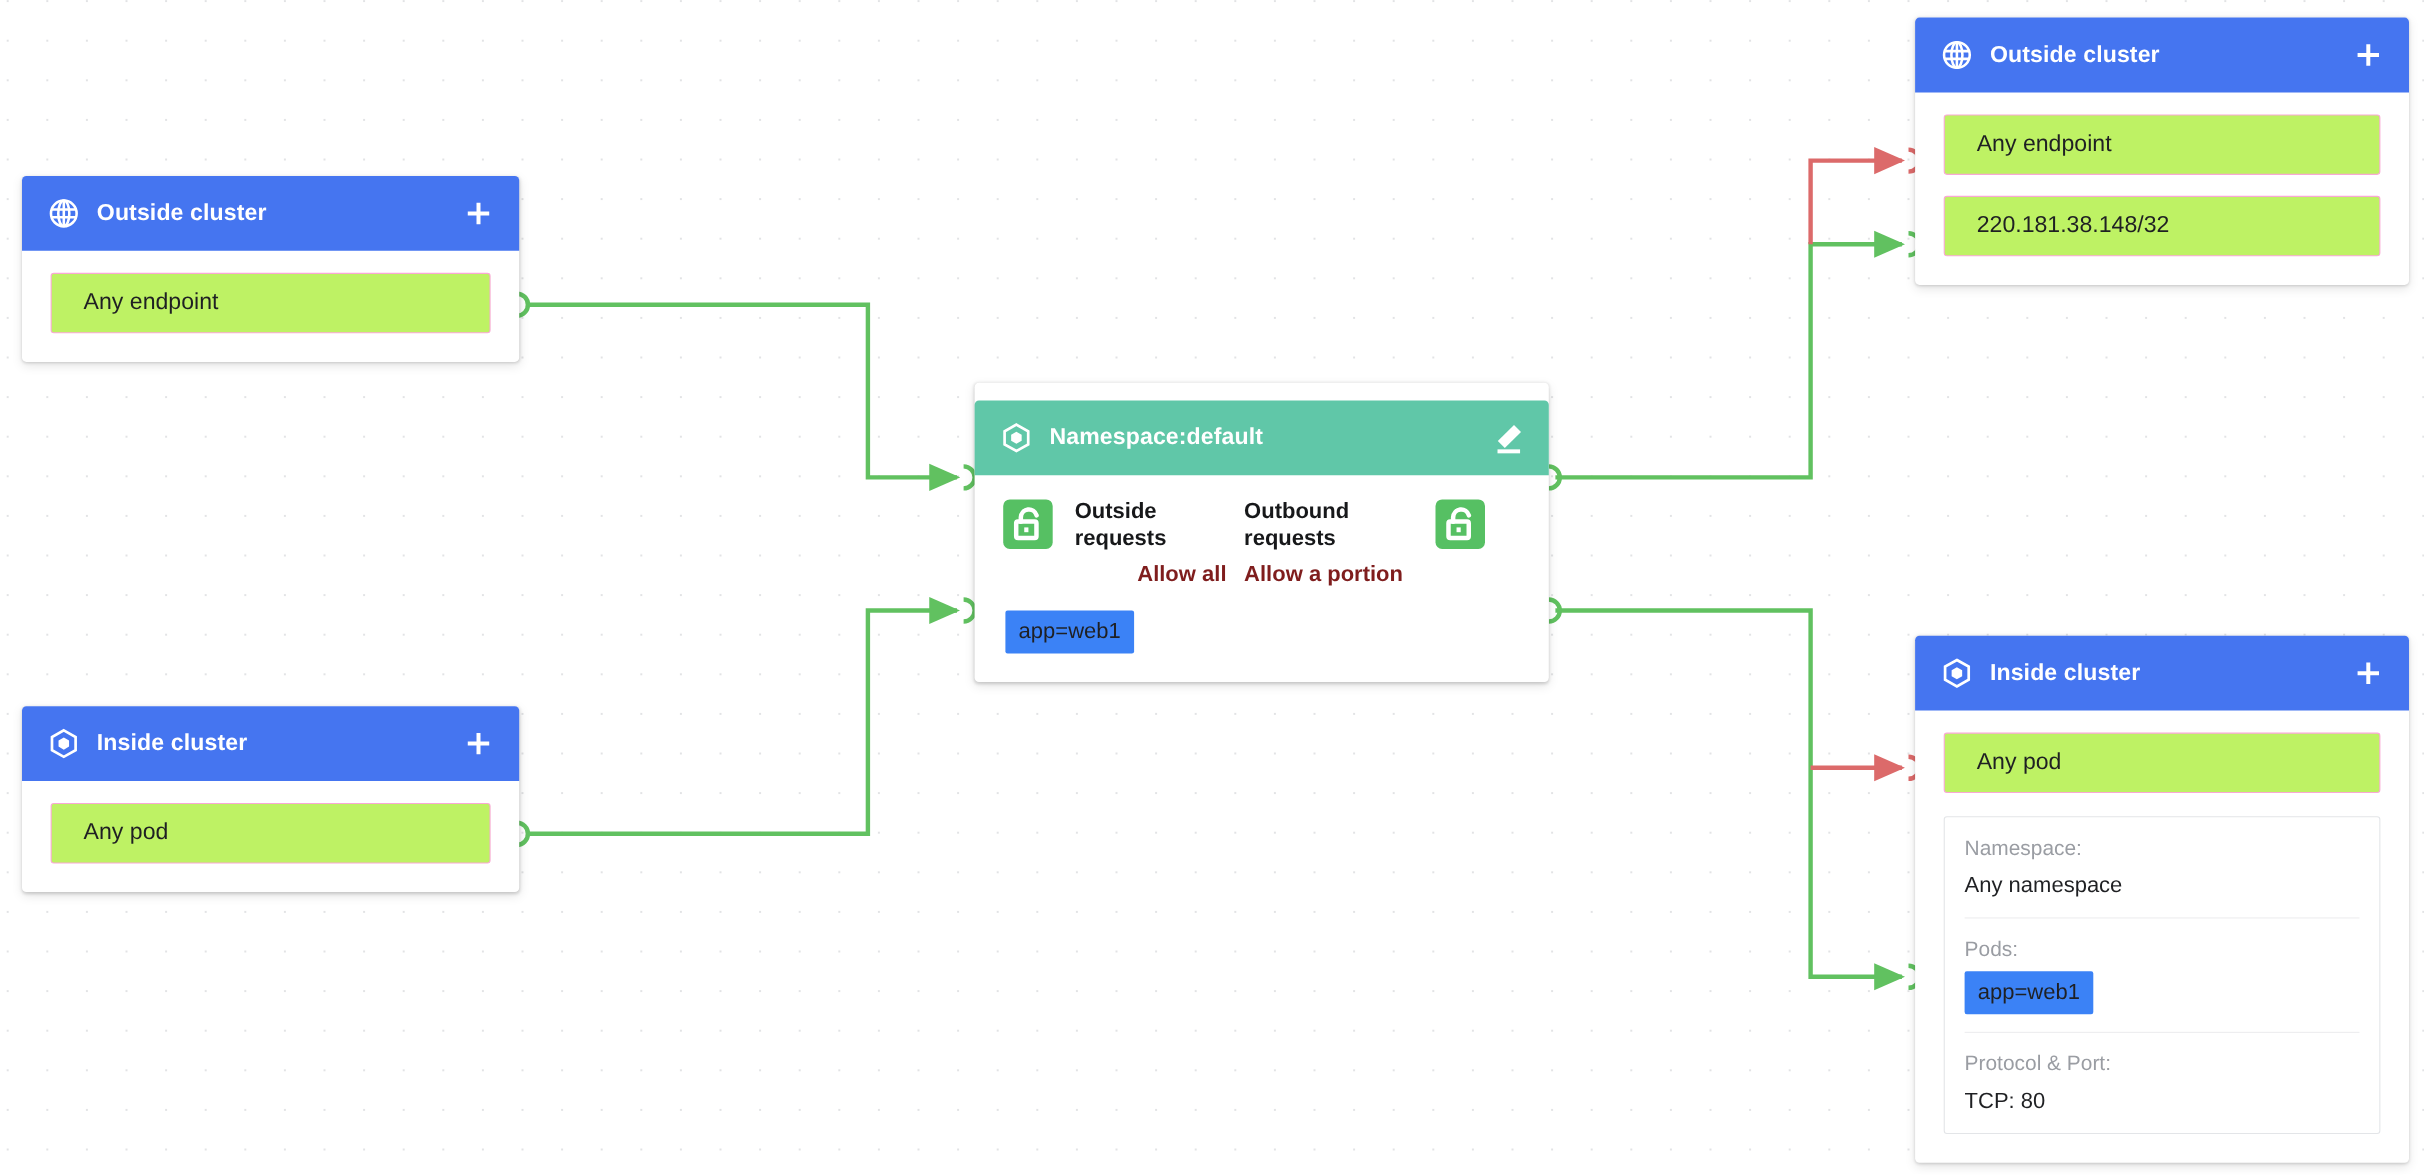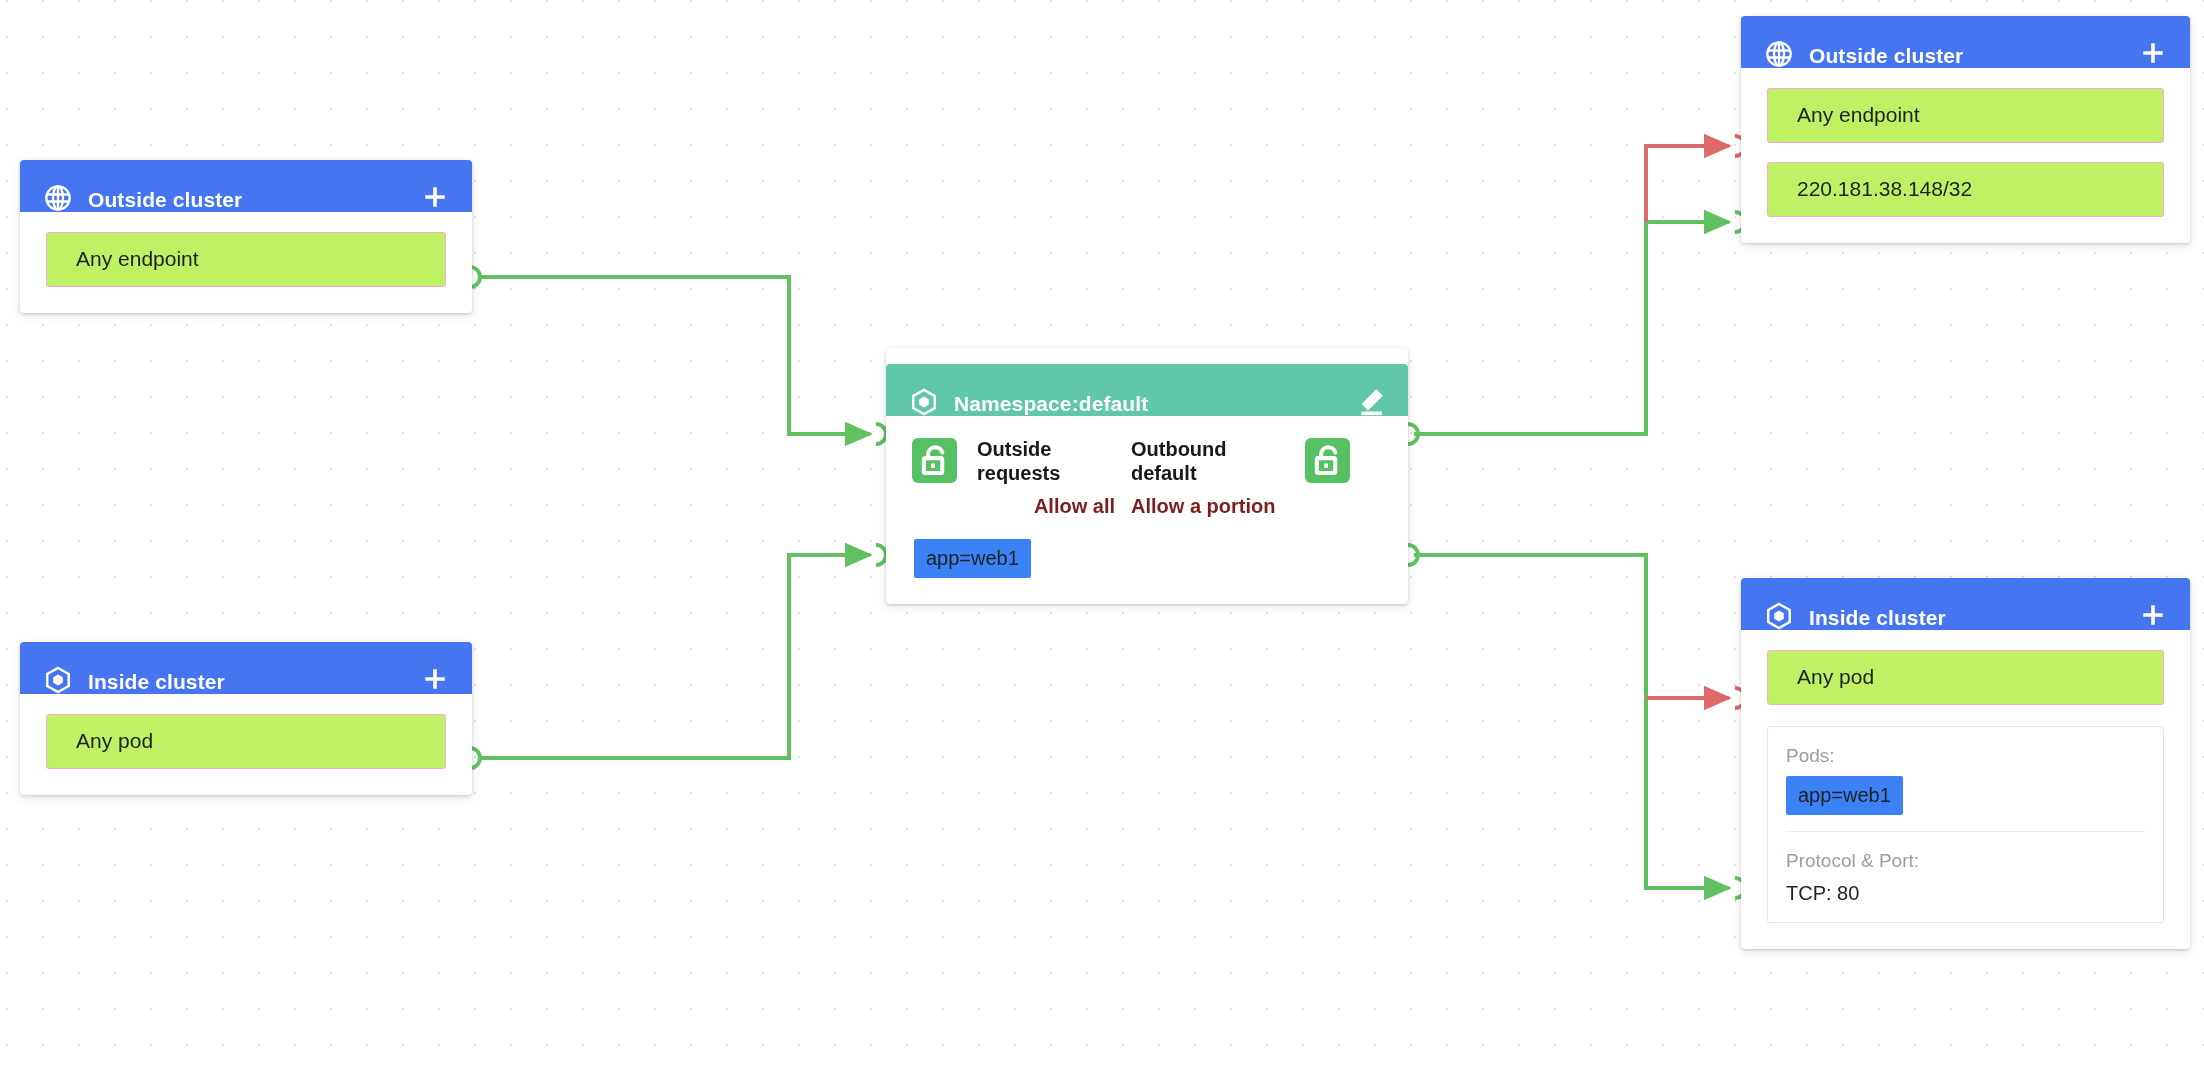--- a/index.html
+++ b/index.html
@@ -38,25 +38,25 @@
   
   .card {
     position: absolute;
     background: #ffffff;
     border-radius: 4px;
     box-shadow: 0 1px 3px rgba(0,0,0,.16), 0 3px 10px rgba(0,0,0,.10);
     box-sizing: border-box;
   }
   .card-header {
     display: flex;
-    align-items: flex-end;
+    align-items: center;
     box-sizing: border-box;
     border-radius: 4px 4px 0 0;
     padding: 0 22px 0 24px;
-    height: 52px;
+    height: 68px;
   }
   .card-header.blue  { background: #4575f0; }
   .card-header.teal  { background: #60c7a8; margin-top: 16px; }
 
   .hdr-icon {
     width: 28px;
     height: 28px;
     flex: 0 0 28px;
     margin-right: 16px;
     display: block;
@@ -260,21 +260,21 @@
         <svg class="lock" viewBox="0 0 32 32">
           <path d="M11.4 14.4 V11.6 a5.2 5.2 0 0 1 10.2 -1.3" fill="none" stroke="#fff" stroke-width="2.9" stroke-linecap="round"></path>
           <rect x="8.4" y="14.3" width="13.1" height="10.6" rx="1.1" fill="none" stroke="#fff" stroke-width="2.9"></rect>
           <rect x="13.6" y="18.1" width="2.7" height="3.1" fill="#fff"></rect>
         </svg>
         <div class="ns-col inb">
           <div class="ns-reqlabel">Outside requests</div>
           <div class="ns-allow">Allow all</div>
         </div>
         <div class="ns-col outb">
-          <div class="ns-reqlabel">Outbound default</div>
+          <div class="ns-reqlabel">Outbound requests</div>
           <div class="ns-allow outb">Allow a portion</div>
         </div>
         <svg class="lock" style="margin-left:22px;" viewBox="0 0 32 32">
           <path d="M11.4 14.4 V11.6 a5.2 5.2 0 0 1 10.2 -1.3" fill="none" stroke="#fff" stroke-width="2.9" stroke-linecap="round"></path>
           <rect x="8.4" y="14.3" width="13.1" height="10.6" rx="1.1" fill="none" stroke="#fff" stroke-width="2.9"></rect>
           <rect x="13.6" y="18.1" width="2.7" height="3.1" fill="#fff"></rect>
         </svg>
       </div>
       <div class="ns-chips">
         <span class="chip">app=web1</span>
@@ -309,20 +309,24 @@
       <div class="hdr-title">Inside cluster</div>
       <svg class="hdr-action" viewBox="0 0 24 24">
         <path d="M12 4.2 V19.8 M4.2 12 H19.8" stroke="#fff" stroke-width="2.9" stroke-linecap="butt" fill="none"></path>
       </svg>
     </div>
     <div class="card-body">
       <div class="field">Any pod</div>
 
       <div class="detail">
         <div class="detail-row">
+          <div class="detail-label">Namespace:</div>
+          <div class="detail-value">Any namespace</div>
+        </div>
+        <div class="detail-row">
           <div class="detail-label">Pods:</div>
           <div class="detail-value">
             <span class="chip">app=web1</span>
           </div>
         </div>
         <div class="detail-row">
           <div class="detail-label">Protocol &amp; Port:</div>
           <div class="detail-value">TCP: 80</div>
         </div>
       </div>

